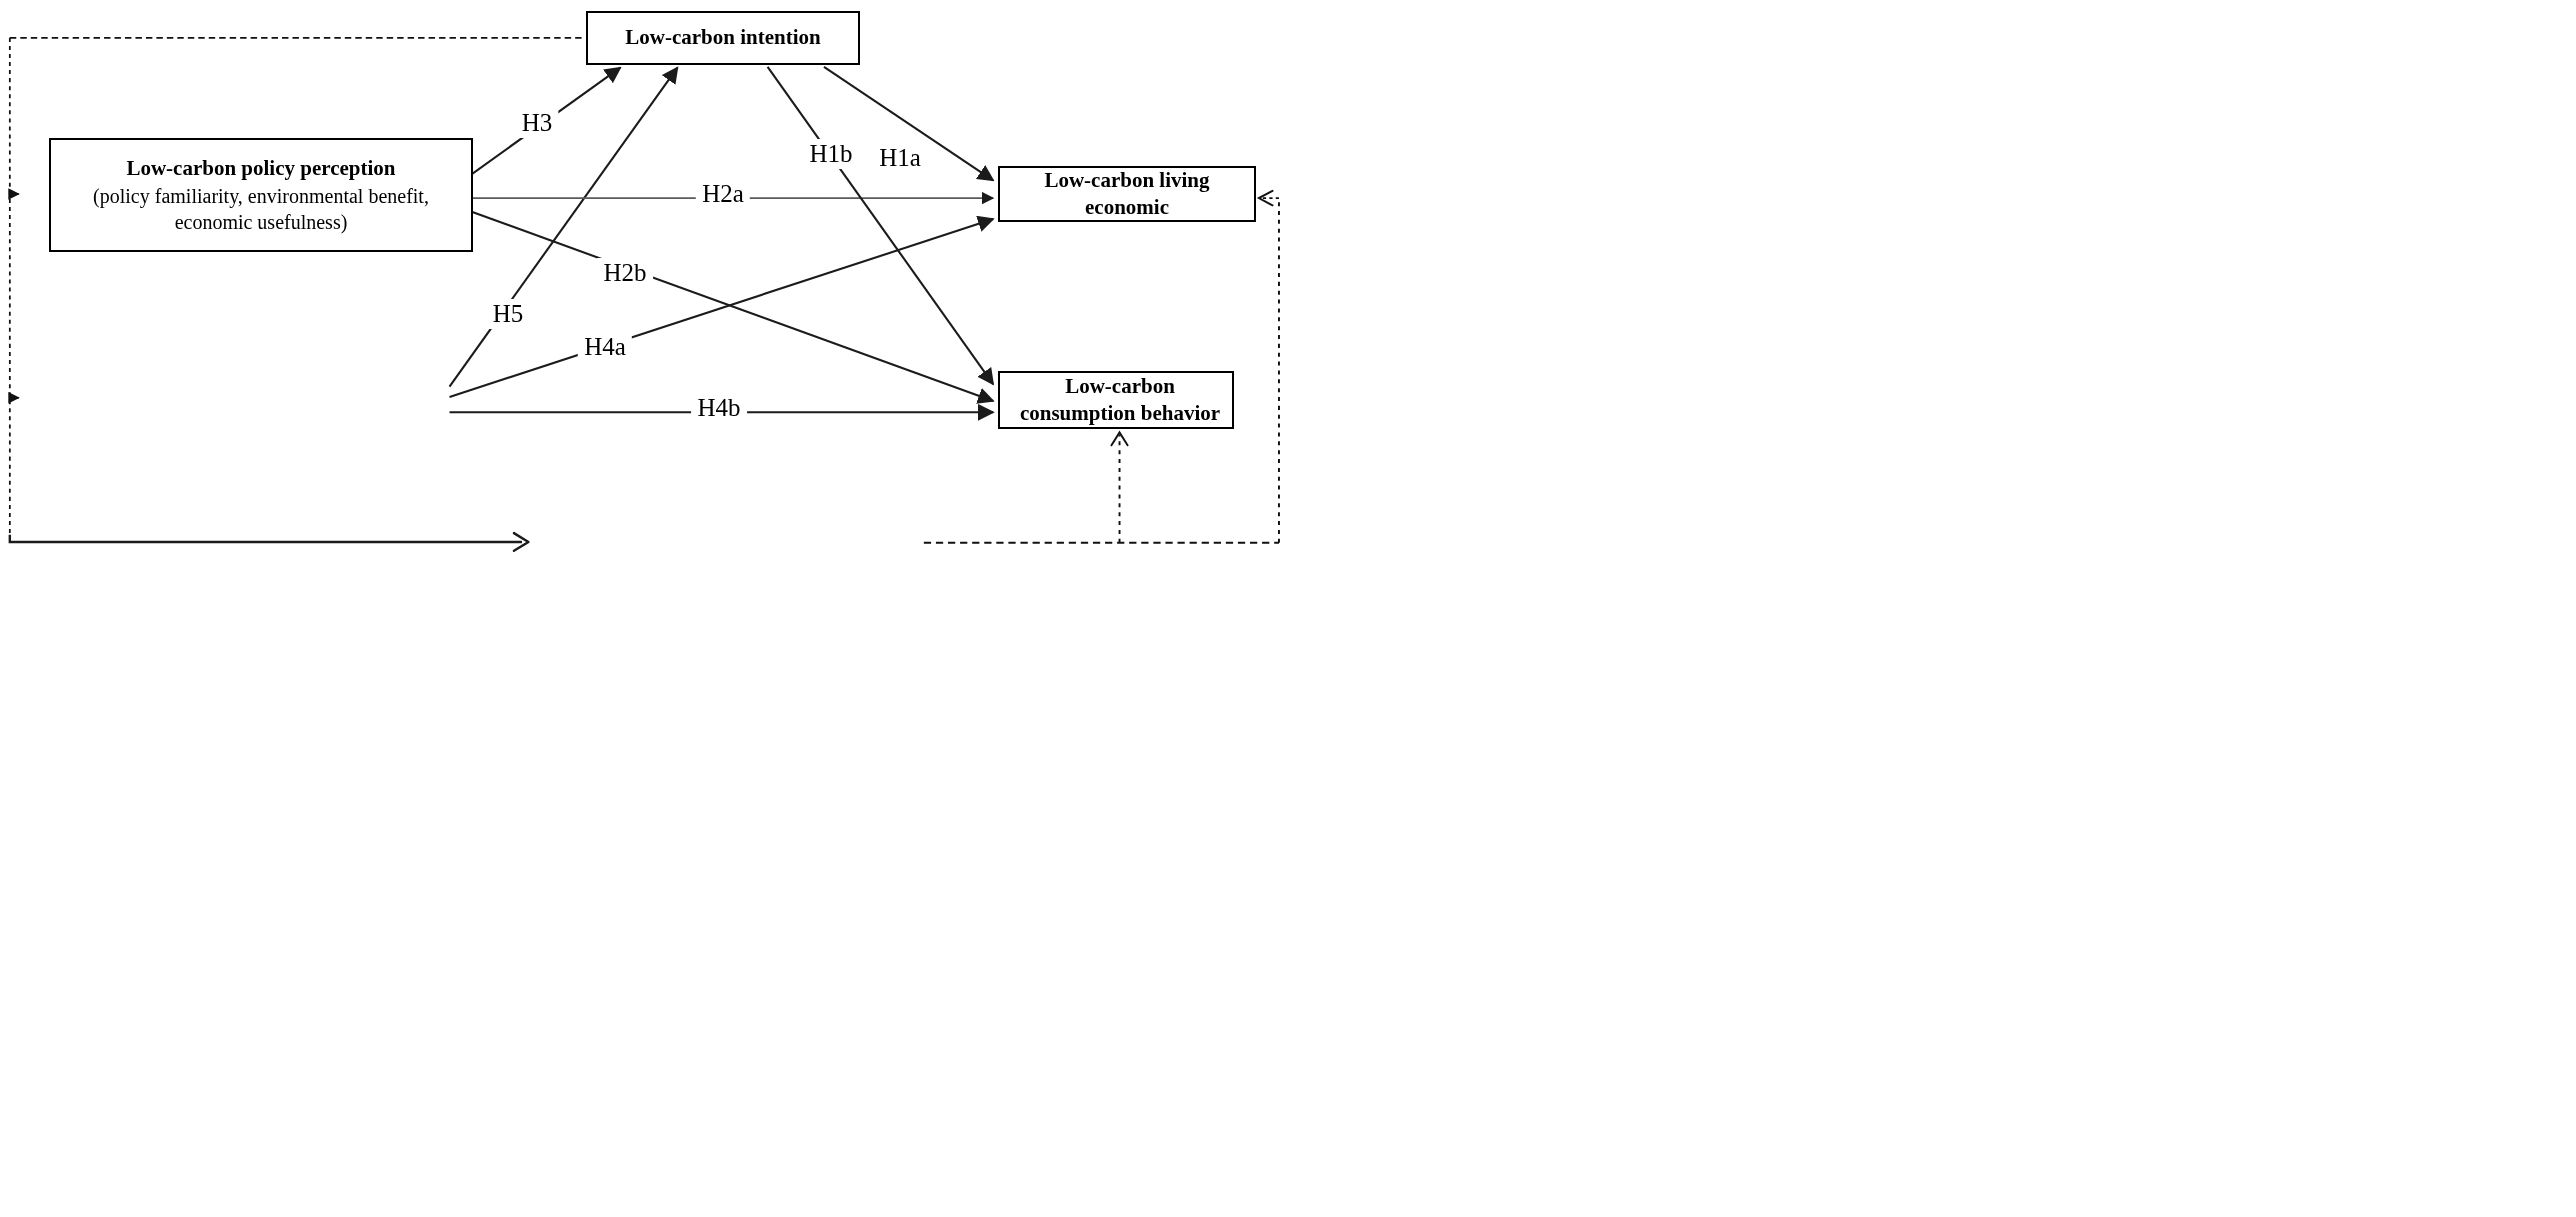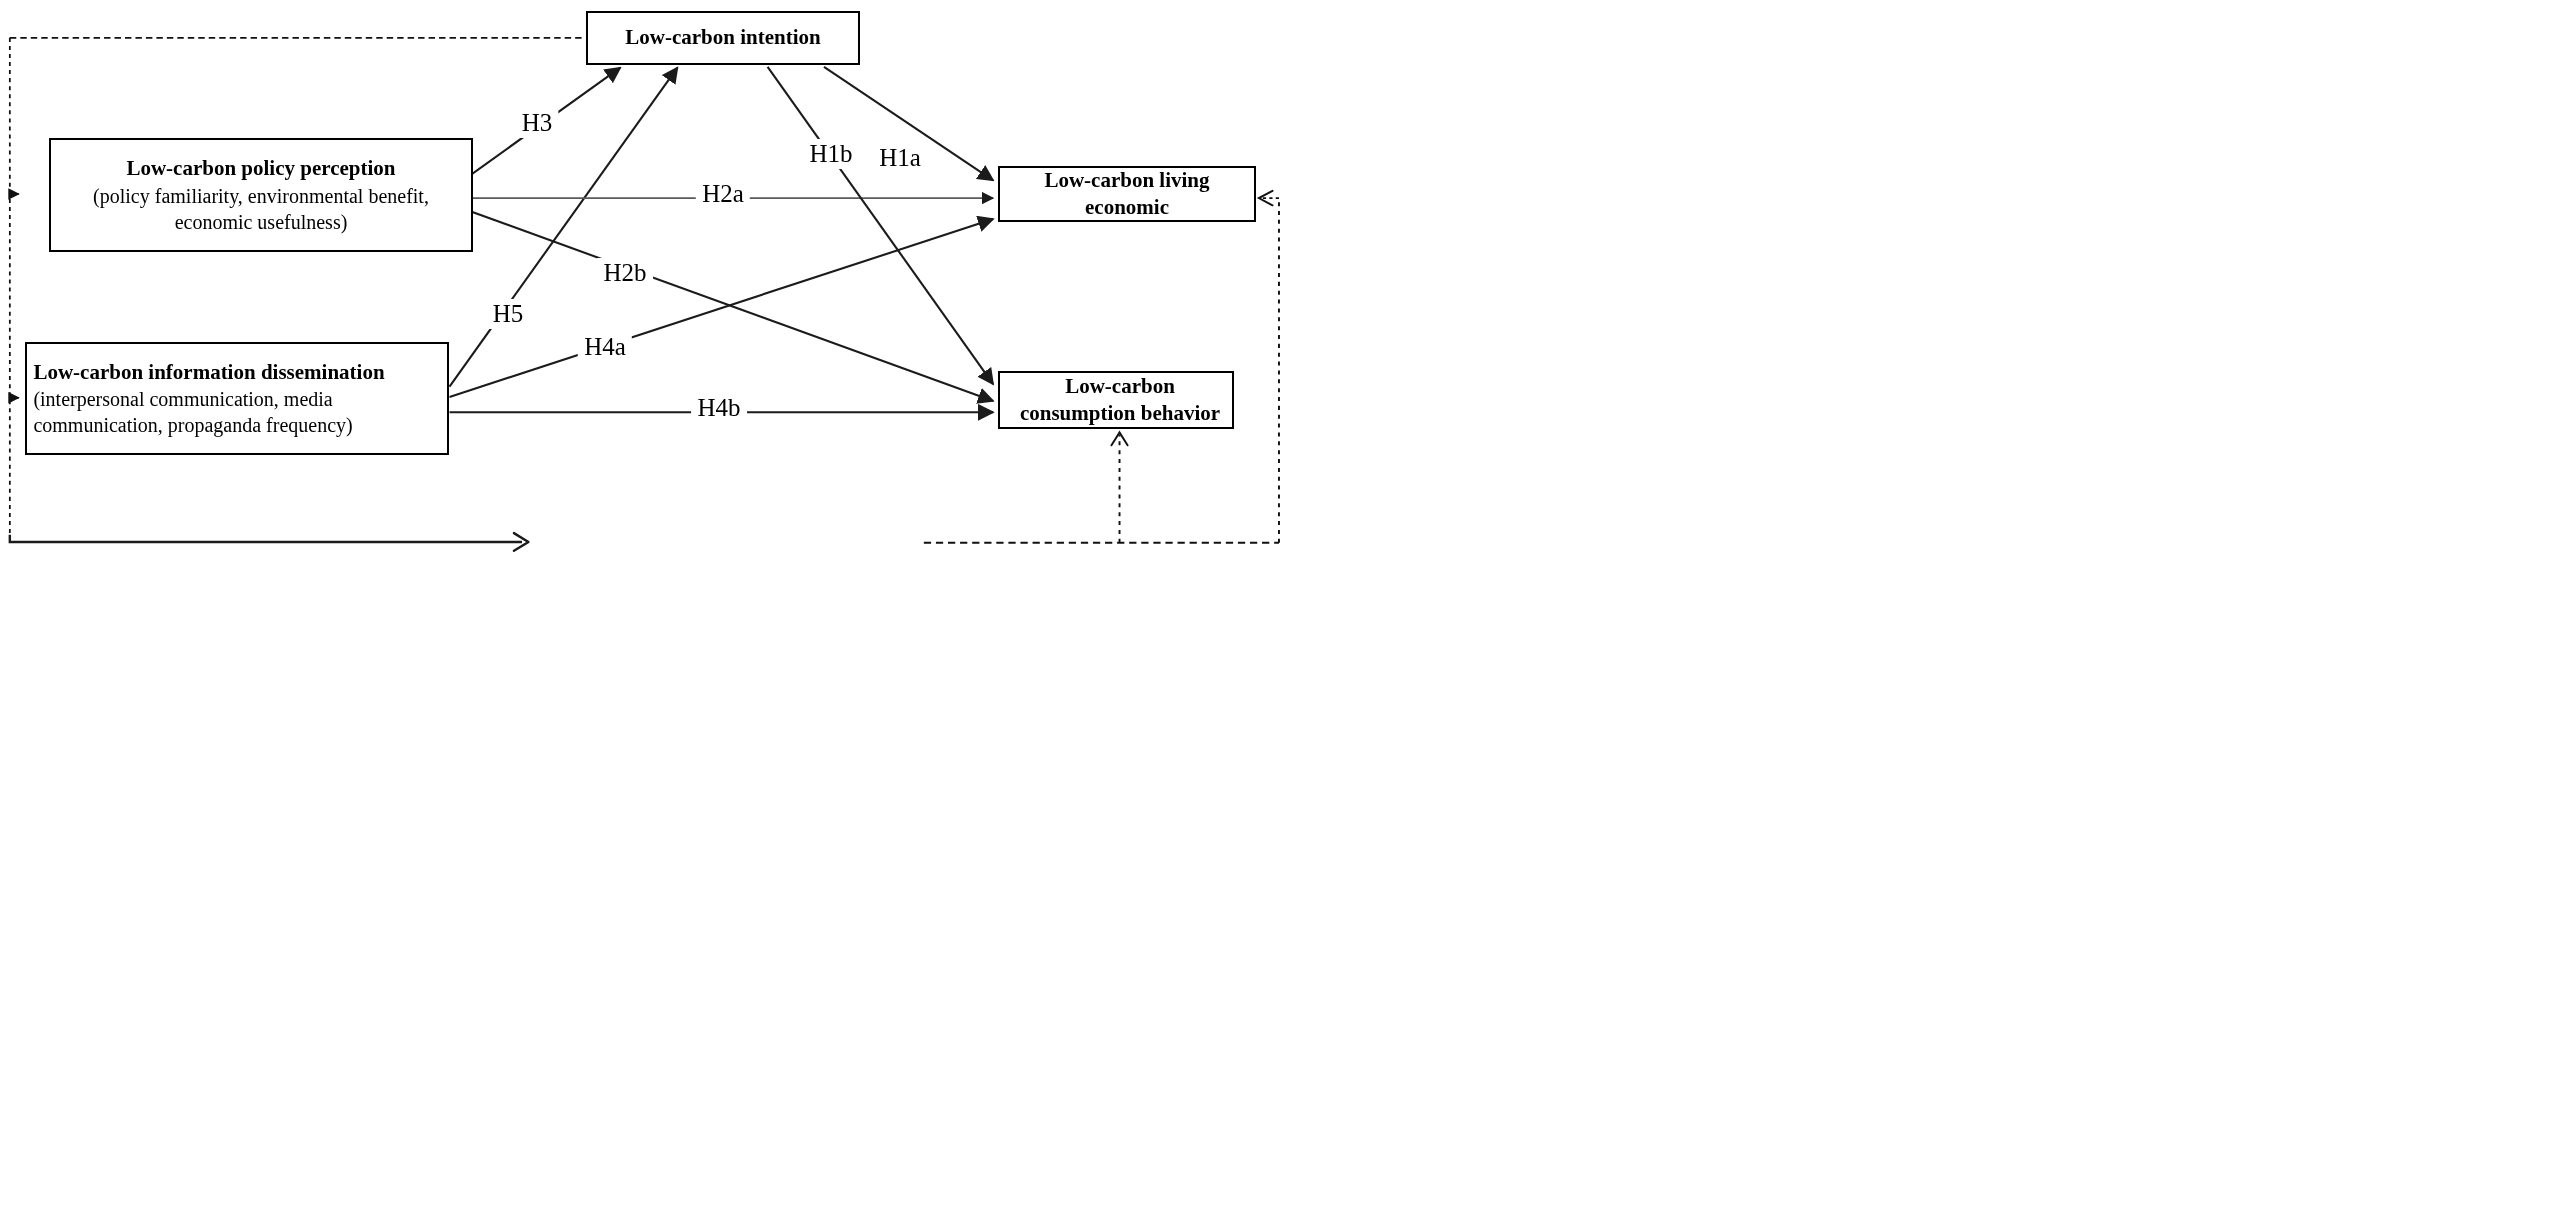--- a/index.html
+++ b/index.html
@@ -88,25 +88,20 @@
   <div class="node node-intention">
     <div class="title">Low-carbon intention</div>
   </div>
 
   <div class="node node-policy">
     <div class="title">Low-carbon policy perception</div>
     <div class="sub">(policy familiarity, environmental benefit,</div>
     <div class="sub">economic usefulness)</div>
   </div>
 
-  <div class="node node-info">
-    <div class="title">Low-carbon information dissemination</div>
-    <div class="sub">(interpersonal communication, media</div>
-    <div class="sub">communication, propaganda frequency)</div>
-  </div>
 
   <div class="node node-living">
     <div class="title">Low-carbon living</div>
     <div class="title">economic</div>
   </div>
 
   <div class="node node-consumption">
     <div class="title">Low-carbon</div>
     <div class="title">consumption behavior</div>
   </div>

